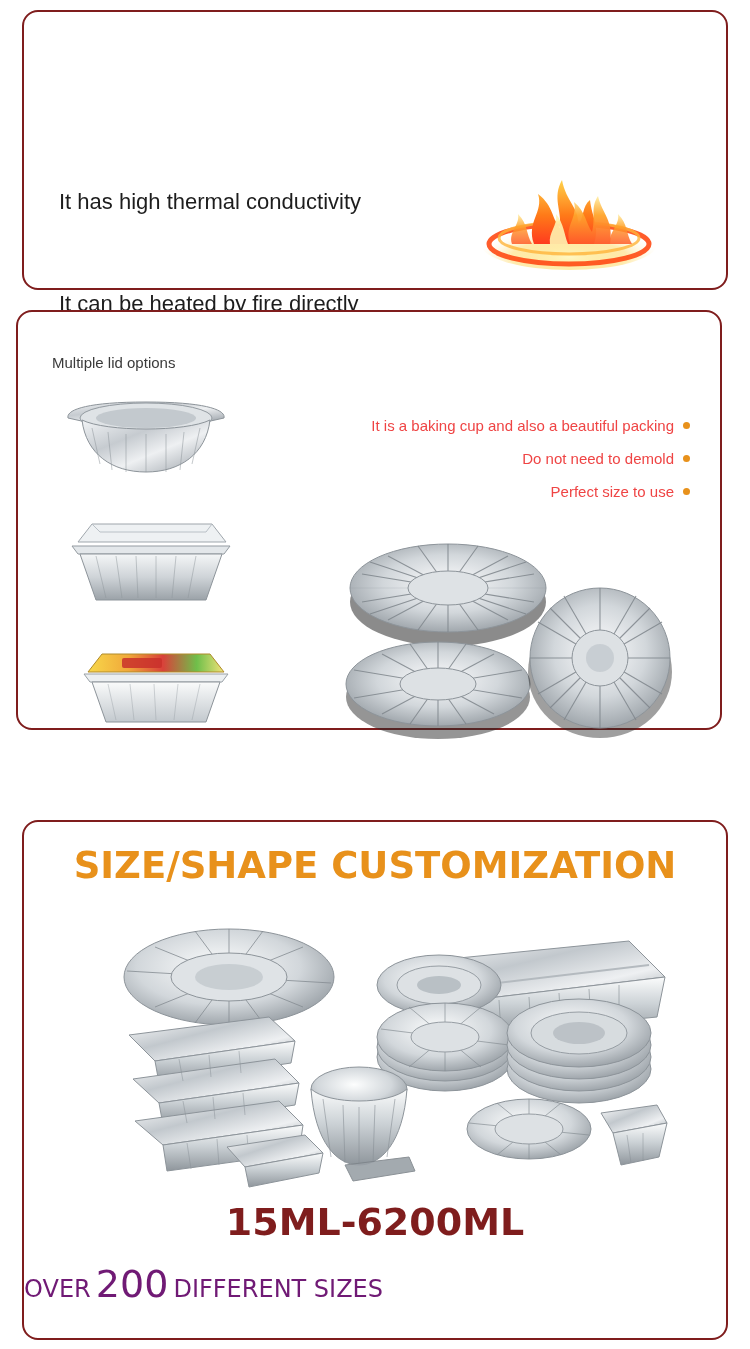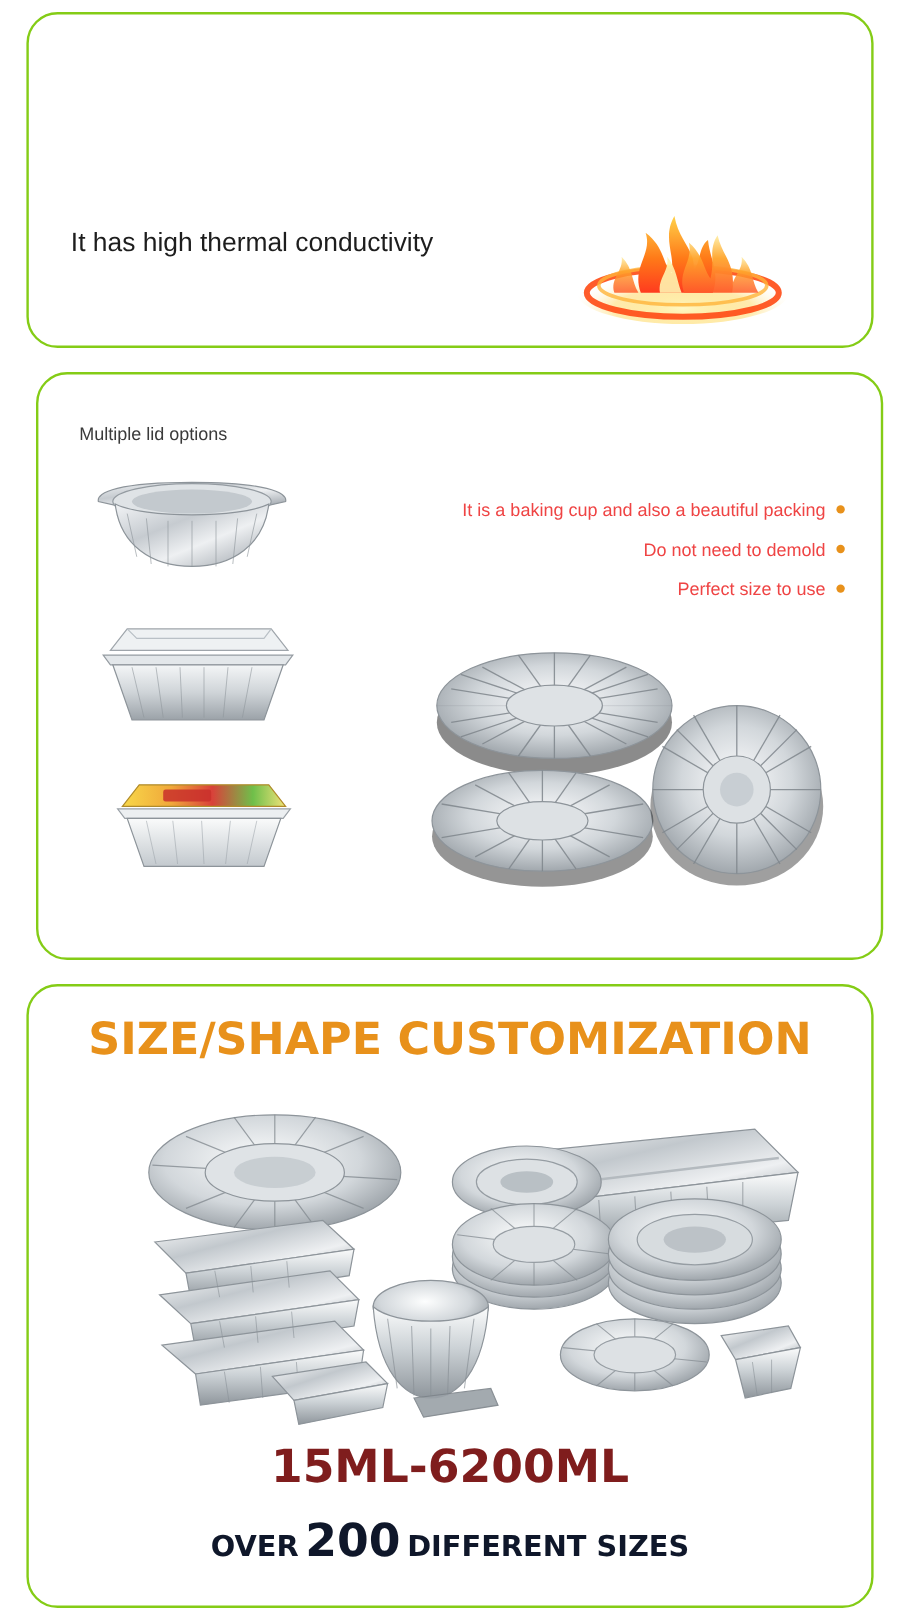--- a/index.html
+++ b/index.html
@@ -14,22 +14,22 @@
     height: 1349px;
     position: relative;
     background: #ffffff;
     overflow: hidden;
   }
 
   
   .card {
     position: absolute;
     background: #ffffff;
-    border: 2px solid #84cc16;
-    border-radius: 26px;
+    border: 2px solid #7f1d1d;
+    border-radius: 16px;
   }
 
   
   #panel-thermal { left: 22px; top: 10px; width: 706px; height: 280px; }
   .thermal-text {
     position: absolute;
     left: 35px;
     top: 105px;
     font-size: 22px;
     line-height: 34px;
@@ -39,21 +39,21 @@
   .flame-wrap {
     position: absolute;
     left: 450px;
     top: 140px;
     width: 190px;
     height: 120px;
   }
   
 
   
-  #panel-multi { left: 30px; top: 310px; width: 706px; height: 490px; }
+  #panel-multi { left: 16px; top: 310px; width: 706px; height: 420px; }
   .lid-caption {
     position: absolute;
     left: 34px;
     top: 42px;
     font-size: 15px;
     color: #3a3a3a;
   }
   .multi-title {
     position: absolute;
     left: 288px;
@@ -116,36 +116,37 @@
     text-align: center;
     font-size: 38px;
     font-weight: bold;
     color: #7f1d1d;
     font-family: "DejaVu Sans", sans-serif;
   }
   .over-line {
     position: absolute;
     left: 0; right: 0;
     top: 440px;
-    text-align: center;
-    color: #0f172a;
+    text-align: left;
+    color: #701a75;
     font-family: "DejaVu Sans", sans-serif;
-    font-weight: bold;
+    font-weight: normal;
   }
   .over-small { font-size: 24px; }
   .over-big { font-size: 38px; }
 </style>
 </head>
 <body>
 
 <div class="page">
 
   <div class="card" id="panel-thermal">
     <div class="thermal-text">
       <div>It has high thermal conductivity</div>
+      <div>It can be heated by fire directly</div>
     </div>
 
     <div class="flame-wrap">
       <svg width="190" height="120" viewBox="0 0 190 120">
         <defs>
           <radialGradient id="glow" cx="50%" cy="75%" r="55%">
             <stop offset="0%" stop-color="#fff7c0" stop-opacity="0.95"></stop>
             <stop offset="60%" stop-color="#ffd24a" stop-opacity="0.45"></stop>
             <stop offset="100%" stop-color="#ffffff" stop-opacity="0"></stop>
           </radialGradient>

